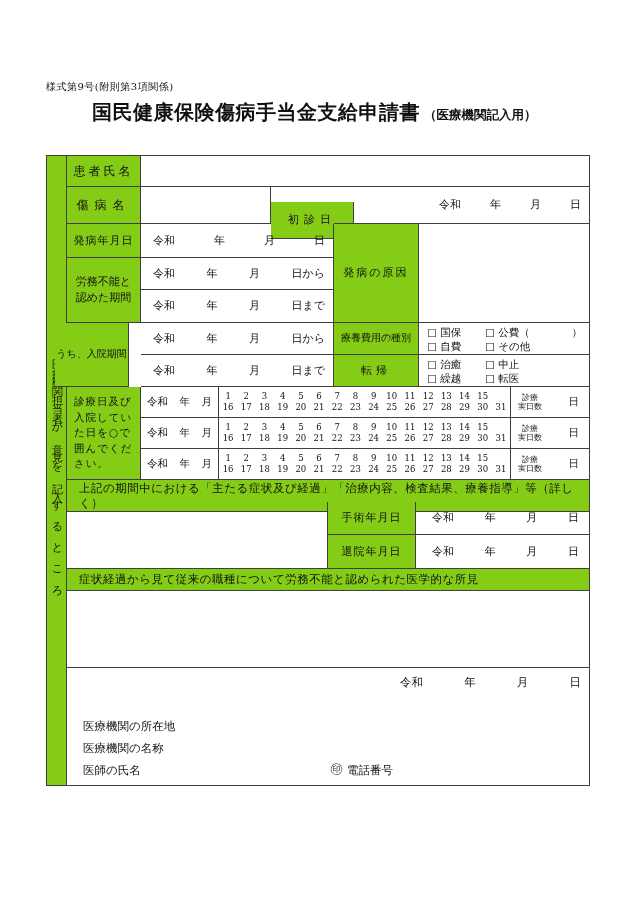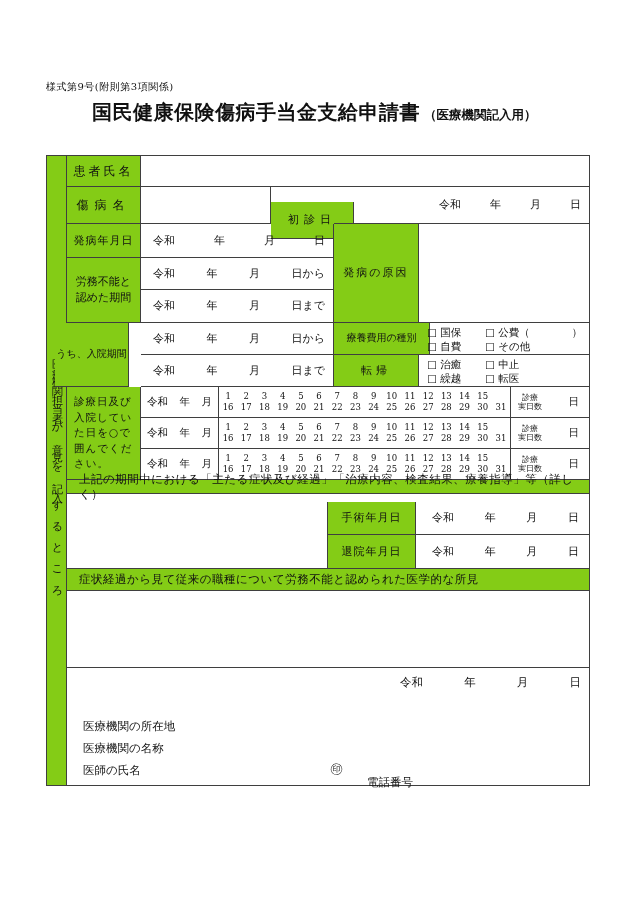--- a/index.html
+++ b/index.html
@@ -98,21 +98,21 @@
       <span>日まで</span>
     </div>
 
     <div class="c g ctr" style="left:8px;top:167px;width:74px;height:64px;font-size:10px;">うち、入院期間</div>
     <div class="c date" style="left:94px;top:167px;width:193px;height:32px;">
       <span>令和</span>
       <span>年</span>
       <span>月</span>
       <span>日から</span>
     </div>
-    <div class="c g ctr" style="left:287px;top:167px;width:96px;height:32px;font-size:10px;">療養費用の種別</div>
+    <div class="c g ctr" style="left:287px;top:167px;width:85px;height:32px;font-size:10px;">療養費用の種別</div>
     <div class="c nr opts" style="left:372px;top:167px;width:170px;height:32px;">
       <span class="optrow">
         <span class="o1">□ 国保</span>
         <span>□ 公費（　　　　）</span>
       </span>
       <span class="optrow">
         <span class="o1">□ 自費</span>
         <span>□ その他</span>
       </span>
     </div>
@@ -279,21 +279,21 @@
         </span>
     </div>
     <div class="c nr cnt" style="left:464px;top:293px;width:78px;height:31px;">
       <span class="cnt-label">
         <span>診療</span><br>
         <span>実日数</span>
       </span>
       <span class="cnt-day">日</span>
     </div>
 
-    <div class="c nr g hdr" style="left:20px;top:324px;width:522px;height:14px;">上記の期間中における「主たる症状及び経過」「治療内容、検査結果、療養指導」等（詳しく）</div>
+    <div class="c nr g hdr" style="left:20px;top:324px;width:522px;height:32px;">上記の期間中における「主たる症状及び経過」「治療内容、検査結果、療養指導」等（詳しく）</div>
 
     <div class="c" style="left:20px;top:346px;width:261px;height:67px;"></div>
     <div class="c g ctr ls1" style="left:281px;top:346px;width:88px;height:33px;">手術年月日</div>
     <div class="c nr date" style="left:369px;top:346px;width:173px;height:33px;padding:0 10px 0 16px;">
       <span>令和</span>
       <span>年</span>
       <span>月</span>
       <span>日</span>
     </div>
     <div class="c g ctr ls1" style="left:281px;top:379px;width:88px;height:34px;">退院年月日</div>
@@ -312,17 +312,17 @@
       <span class="f-date">
         <span>令和</span>
         <span>年</span>
         <span>月</span>
         <span>日</span>
       </span>
       <span class="fx" style="left:16px;top:51px;">医療機関の所在地</span>
       <span class="fx" style="left:16px;top:73px;">医療機関の名称</span>
       <span class="fx" style="left:16px;top:95px;">医師の氏名</span>
       <span class="fx" style="left:263px;top:93px;font-size:13px;">㊞</span>
-      <span class="fx" style="left:300px;top:95px;margin-top:12px;">電話番号</span>
+      <span class="fx" style="left:280px;top:95px;">電話番号</span>
     </div>
 
   </div>
 </div>
 
 </body></html>

